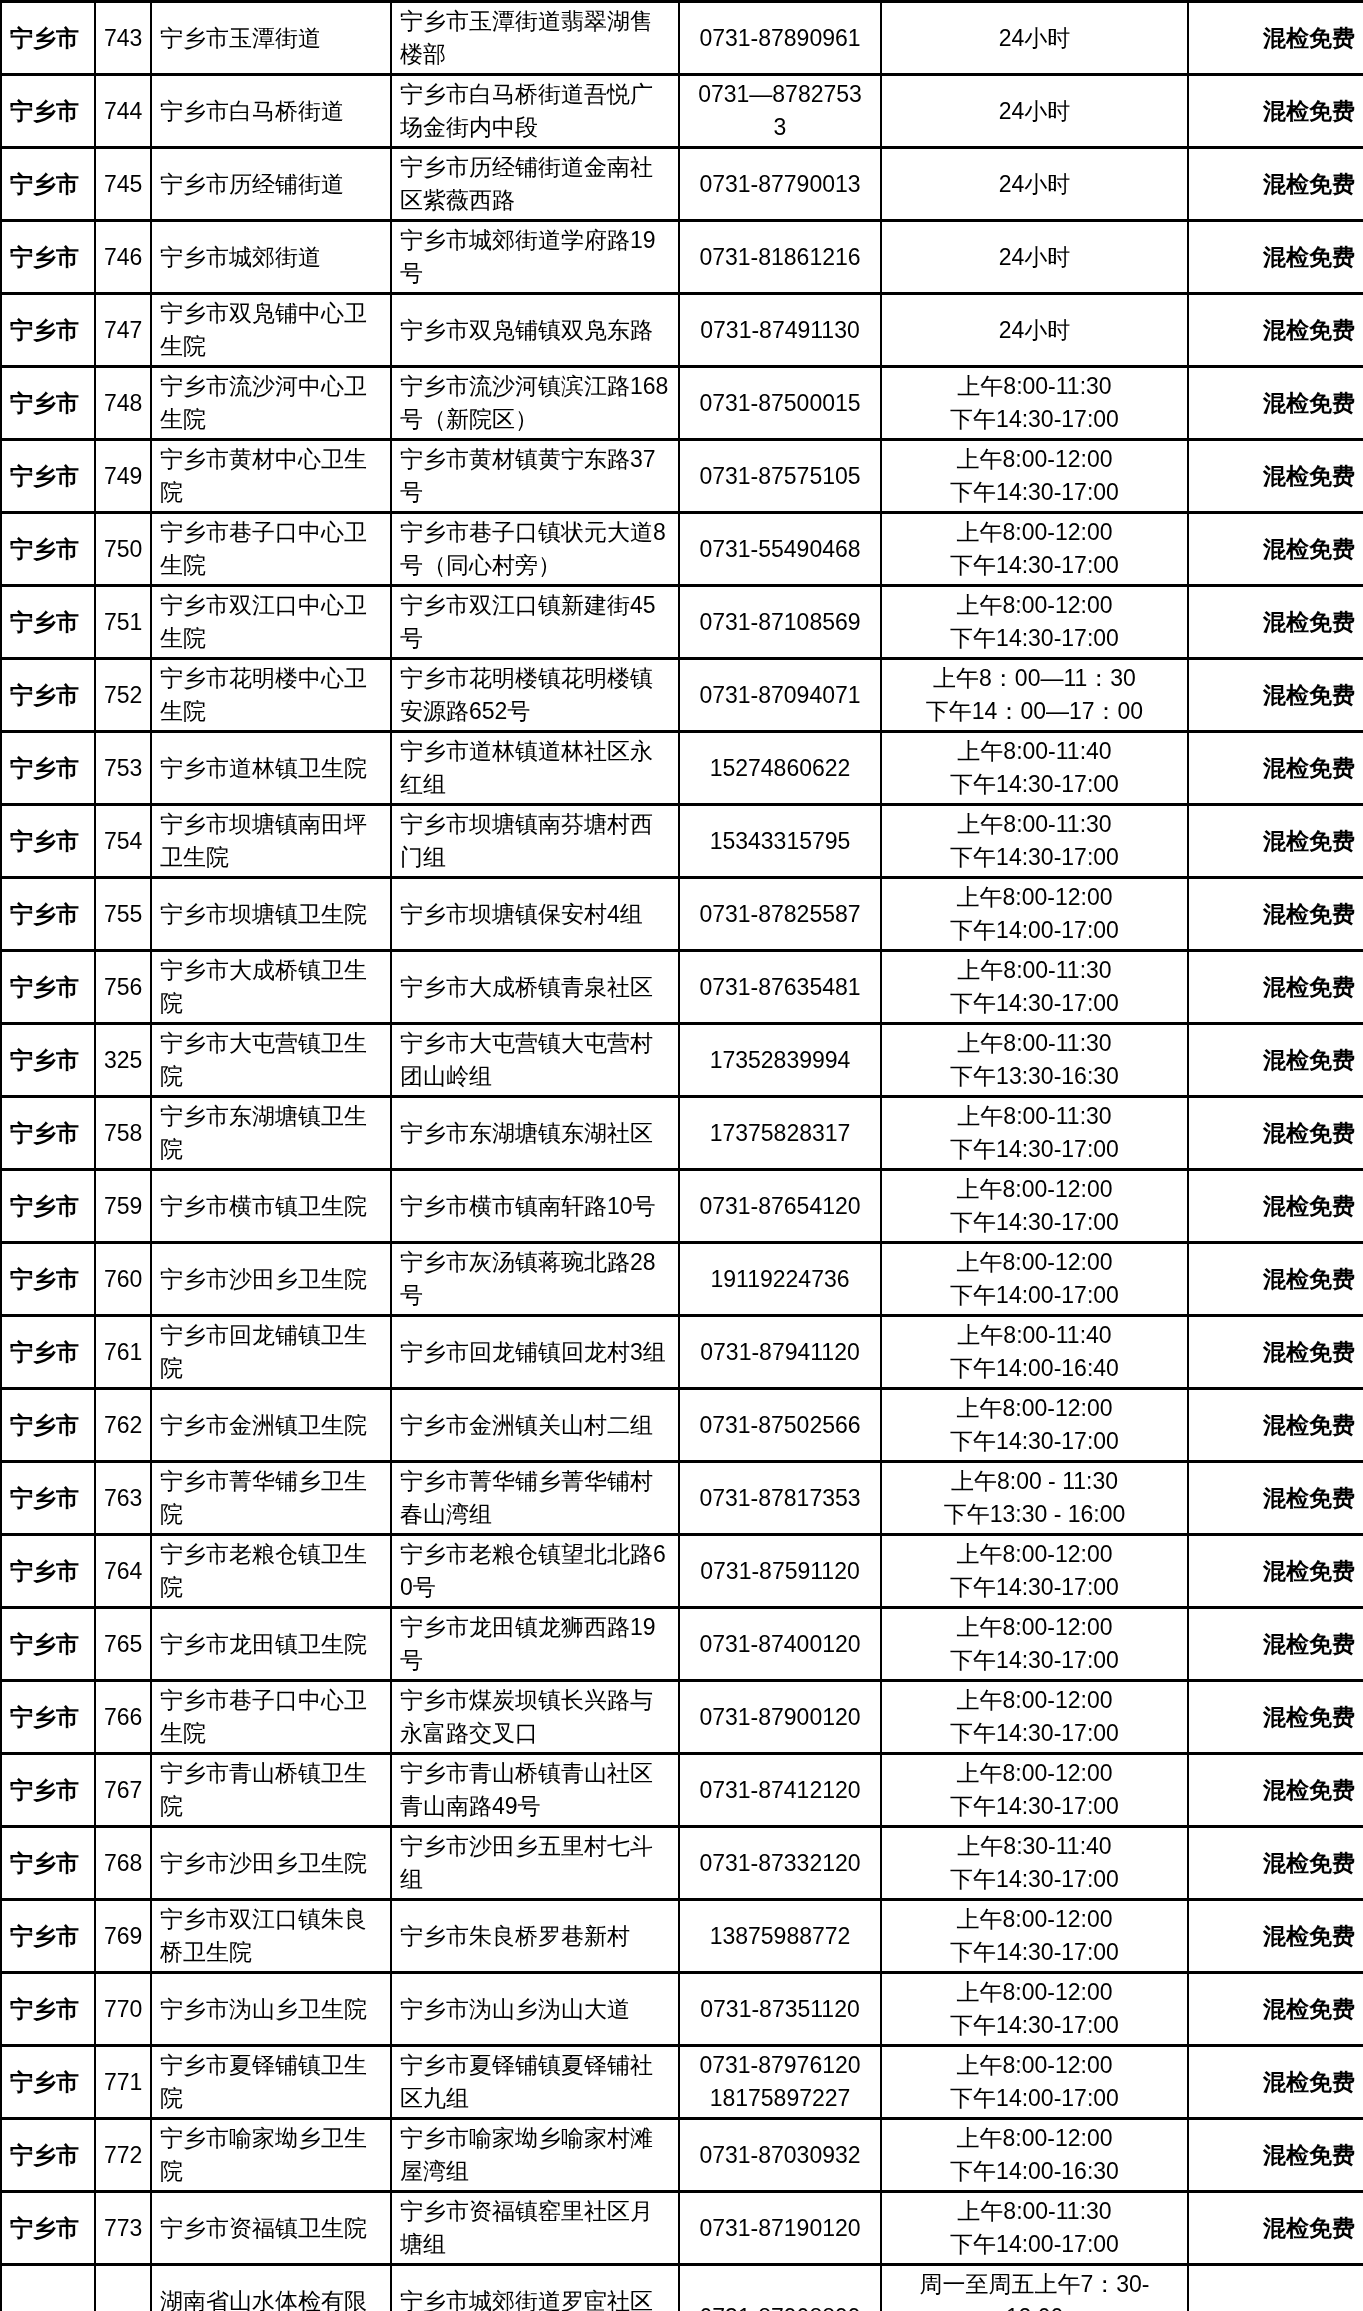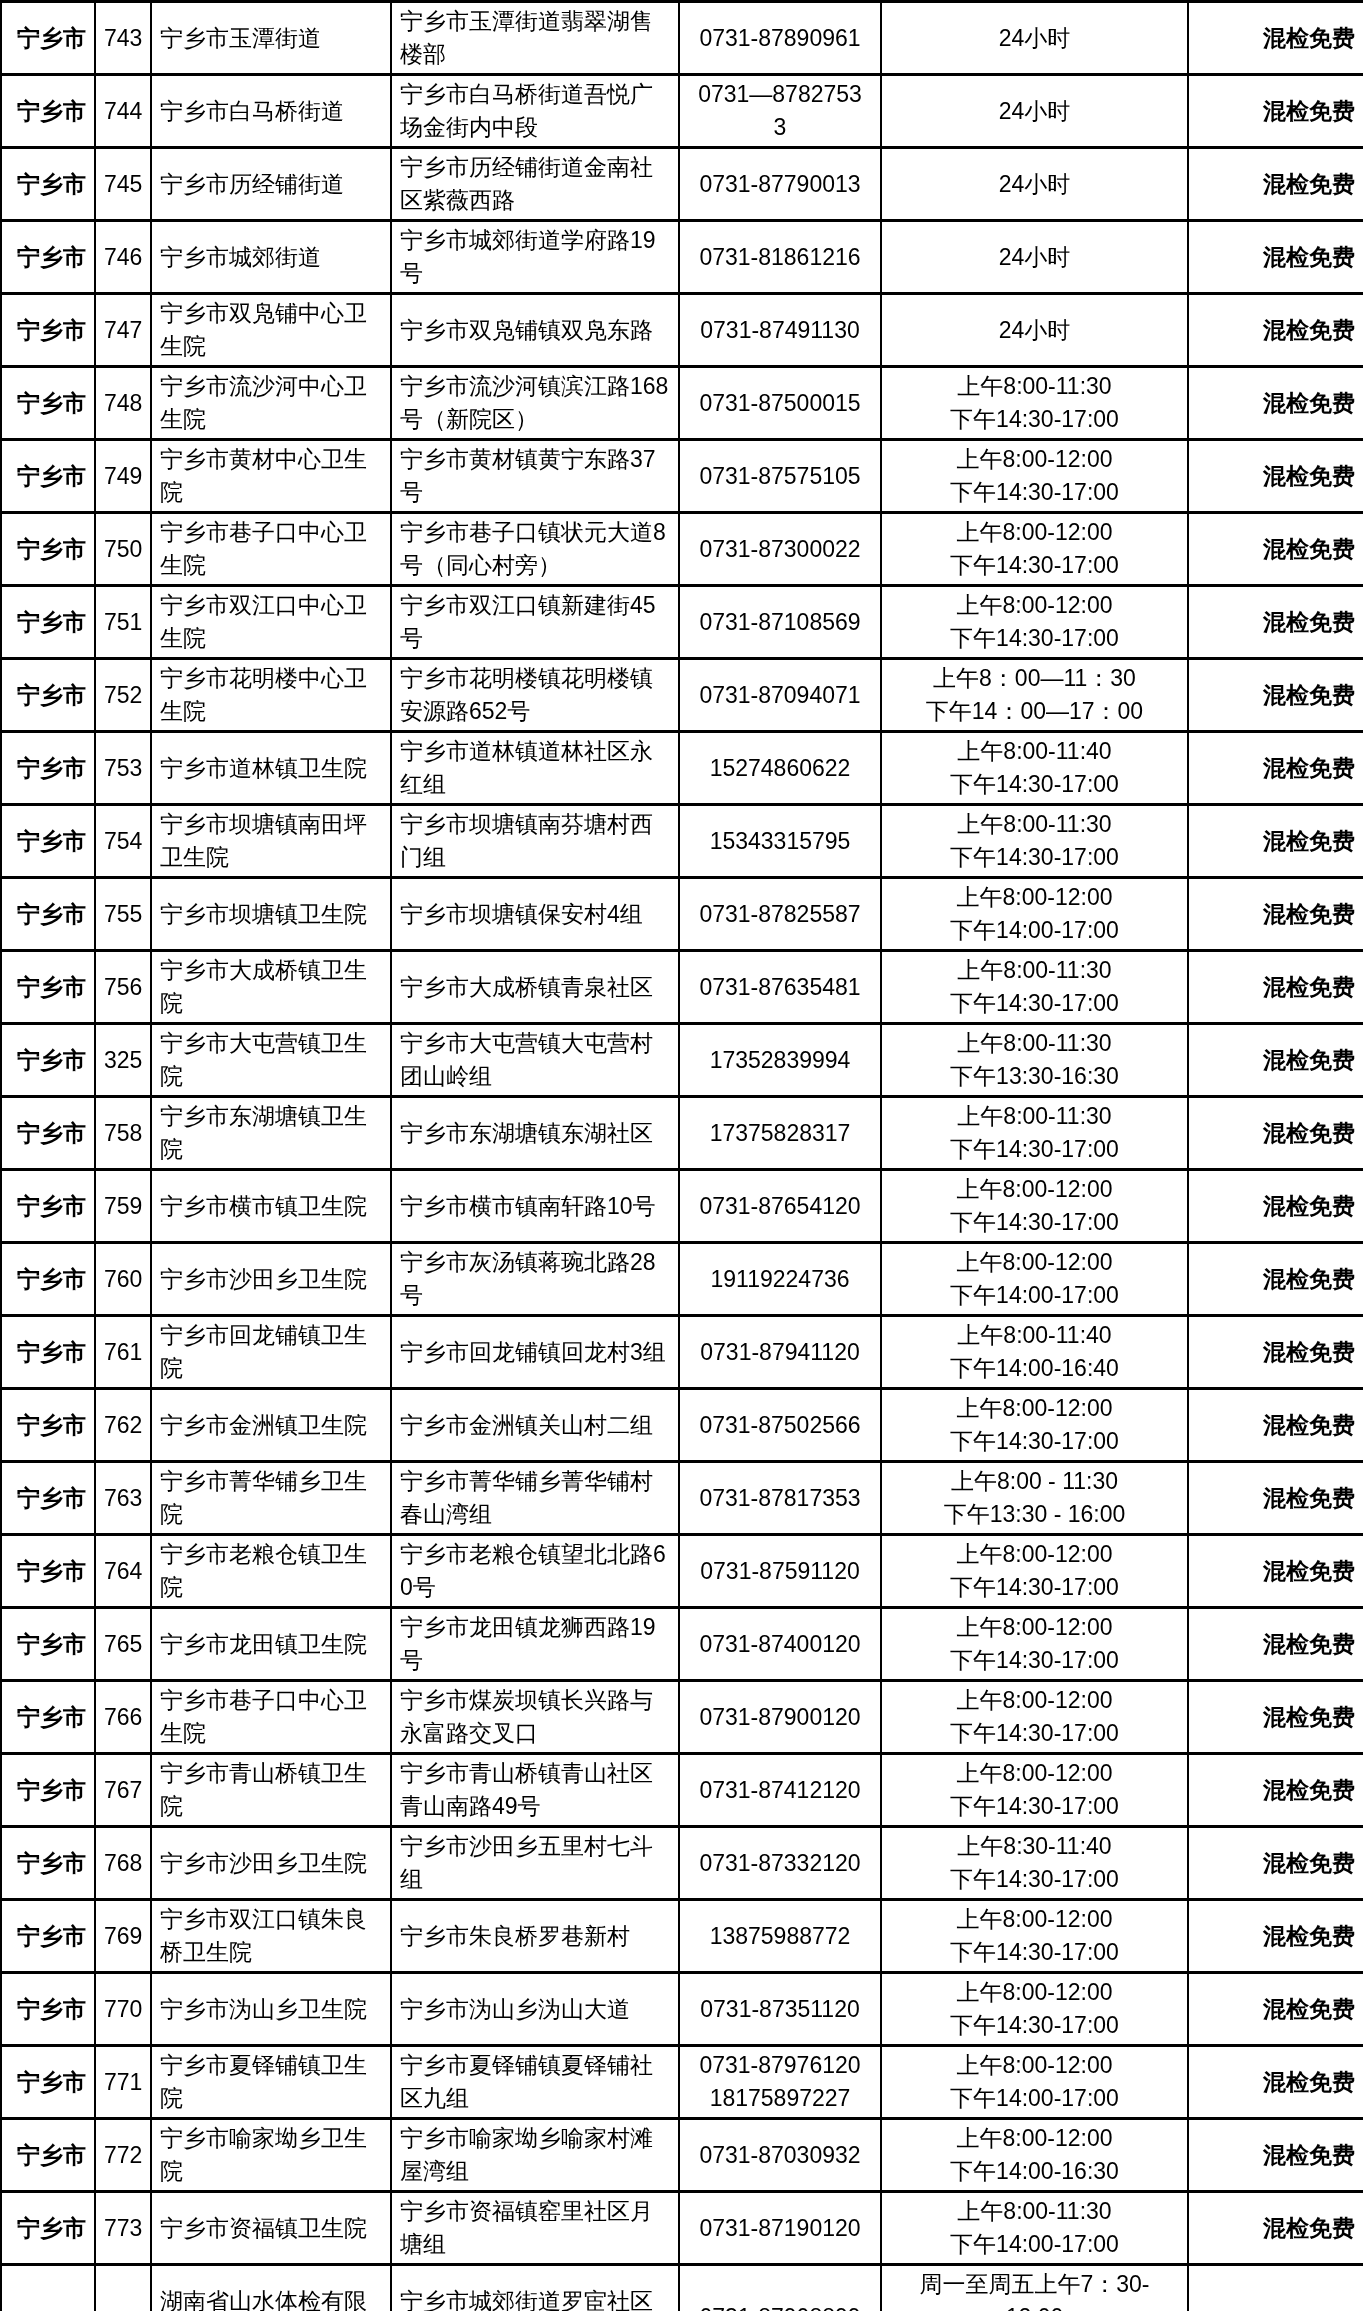--- a/index.html
+++ b/index.html
@@ -23,21 +23,21 @@
     border-right: 2px solid #000;
     border-top: 3px solid #000;
     border-bottom: 3px solid #000;
     padding: 2px 8px;
     vertical-align: middle;
     font-size: 23px;
     line-height: 33px;
     overflow: hidden;
   }
   td.c-city {
-    text-align: right;
+    text-align: left;
     font-weight: bold;
   }
   td.c-idx {
     text-align: right;
     padding: 2px 2px;
   }
   td.c-name, td.c-addr {
     text-align: left;
     word-break: break-all;
   }
@@ -129,21 +129,21 @@
     <td class="c-phone">0731-87575105</td>
     <td class="c-hours">上午8:00-12:00
 下午14:30-17:00</td>
     <td class="c-fee">混检免费</td>
   </tr>
       <tr style="height: 70px;">
     <td class="c-city">宁乡市</td>
     <td class="c-idx">750</td>
     <td class="c-name">宁乡市巷子口中心卫生院</td>
     <td class="c-addr">宁乡市巷子口镇状元大道8号（同心村旁）</td>
-    <td class="c-phone">0731-87300022</td>
+    <td class="c-phone">0731-55490468</td>
     <td class="c-hours">上午8:00-12:00
 下午14:30-17:00</td>
     <td class="c-fee">混检免费</td>
   </tr>
       <tr style="height: 70px;">
     <td class="c-city">宁乡市</td>
     <td class="c-idx">751</td>
     <td class="c-name">宁乡市双江口中心卫生院</td>
     <td class="c-addr">宁乡市双江口镇新建街45号</td>
     <td class="c-phone">0731-87108569</td>

